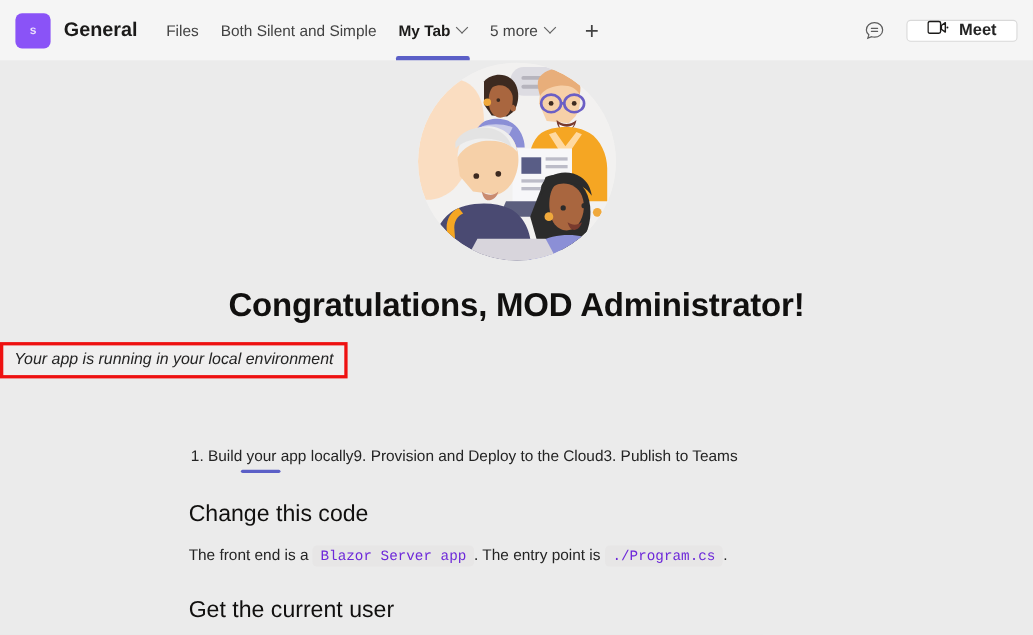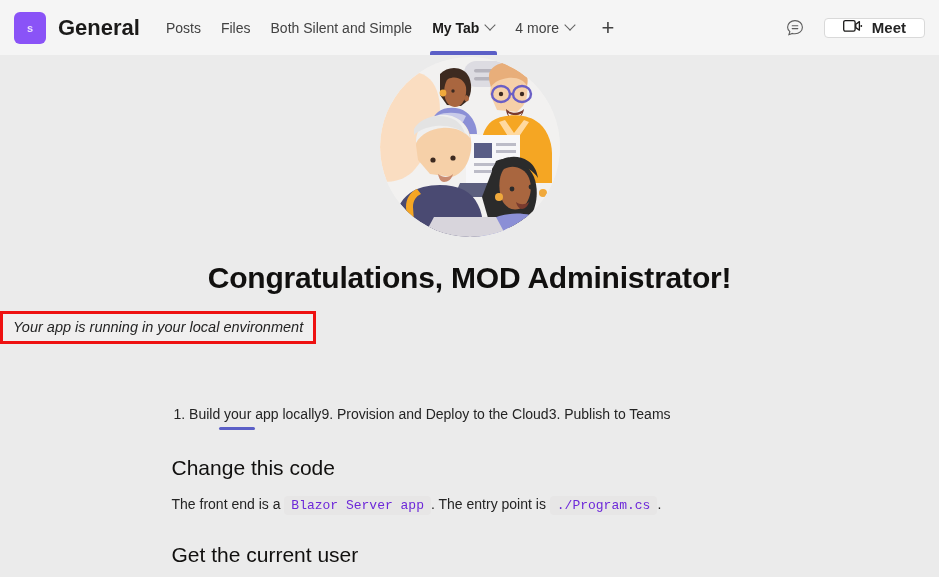--- a/index.html
+++ b/index.html
@@ -30,21 +30,21 @@
     color: #e9ddfc;
     font-size: 11px;
     font-weight: 600;
     display: flex;
     align-items: center;
     justify-content: center;
     flex: 0 0 auto;
     margin-right: 12px;
   }
   .channel-name {
-    font-size: 22px;
+    font-size: 18px;
     font-weight: bold;
     color: #1b1a19;
     margin-right: 16px;
     white-space: nowrap;
   }
   .tabstrip {
     display: flex;
     align-items: center;
     height: 55px;
   }
@@ -231,34 +231,31 @@
 <div class="app-header">
 
   <div class="team-avatar">
     <span>s</span>
   </div>
 
   <div class="channel-name">General</div>
 
   <div class="tabstrip">
     <div class="tab">
-      <span>Posts</span>
-    </div>
-    <div class="tab">
       <span>Files</span>
     </div>
     <div class="tab">
       <span>Both Silent and Simple</span>
     </div>
     <div class="tab active">
       <span>My Tab</span>
       <span class="chev"></span>
     </div>
     <div class="tab">
-      <span>4 more</span>
+      <span>5 more</span>
       <span class="chev"></span>
     </div>
     <div class="add-tab">
       <span>+</span>
     </div>
   </div>
 
   <div class="header-right">
     <div class="icon-btn">
       <svg width="20" height="20" viewBox="0 0 20 20" aria-hidden="true">

